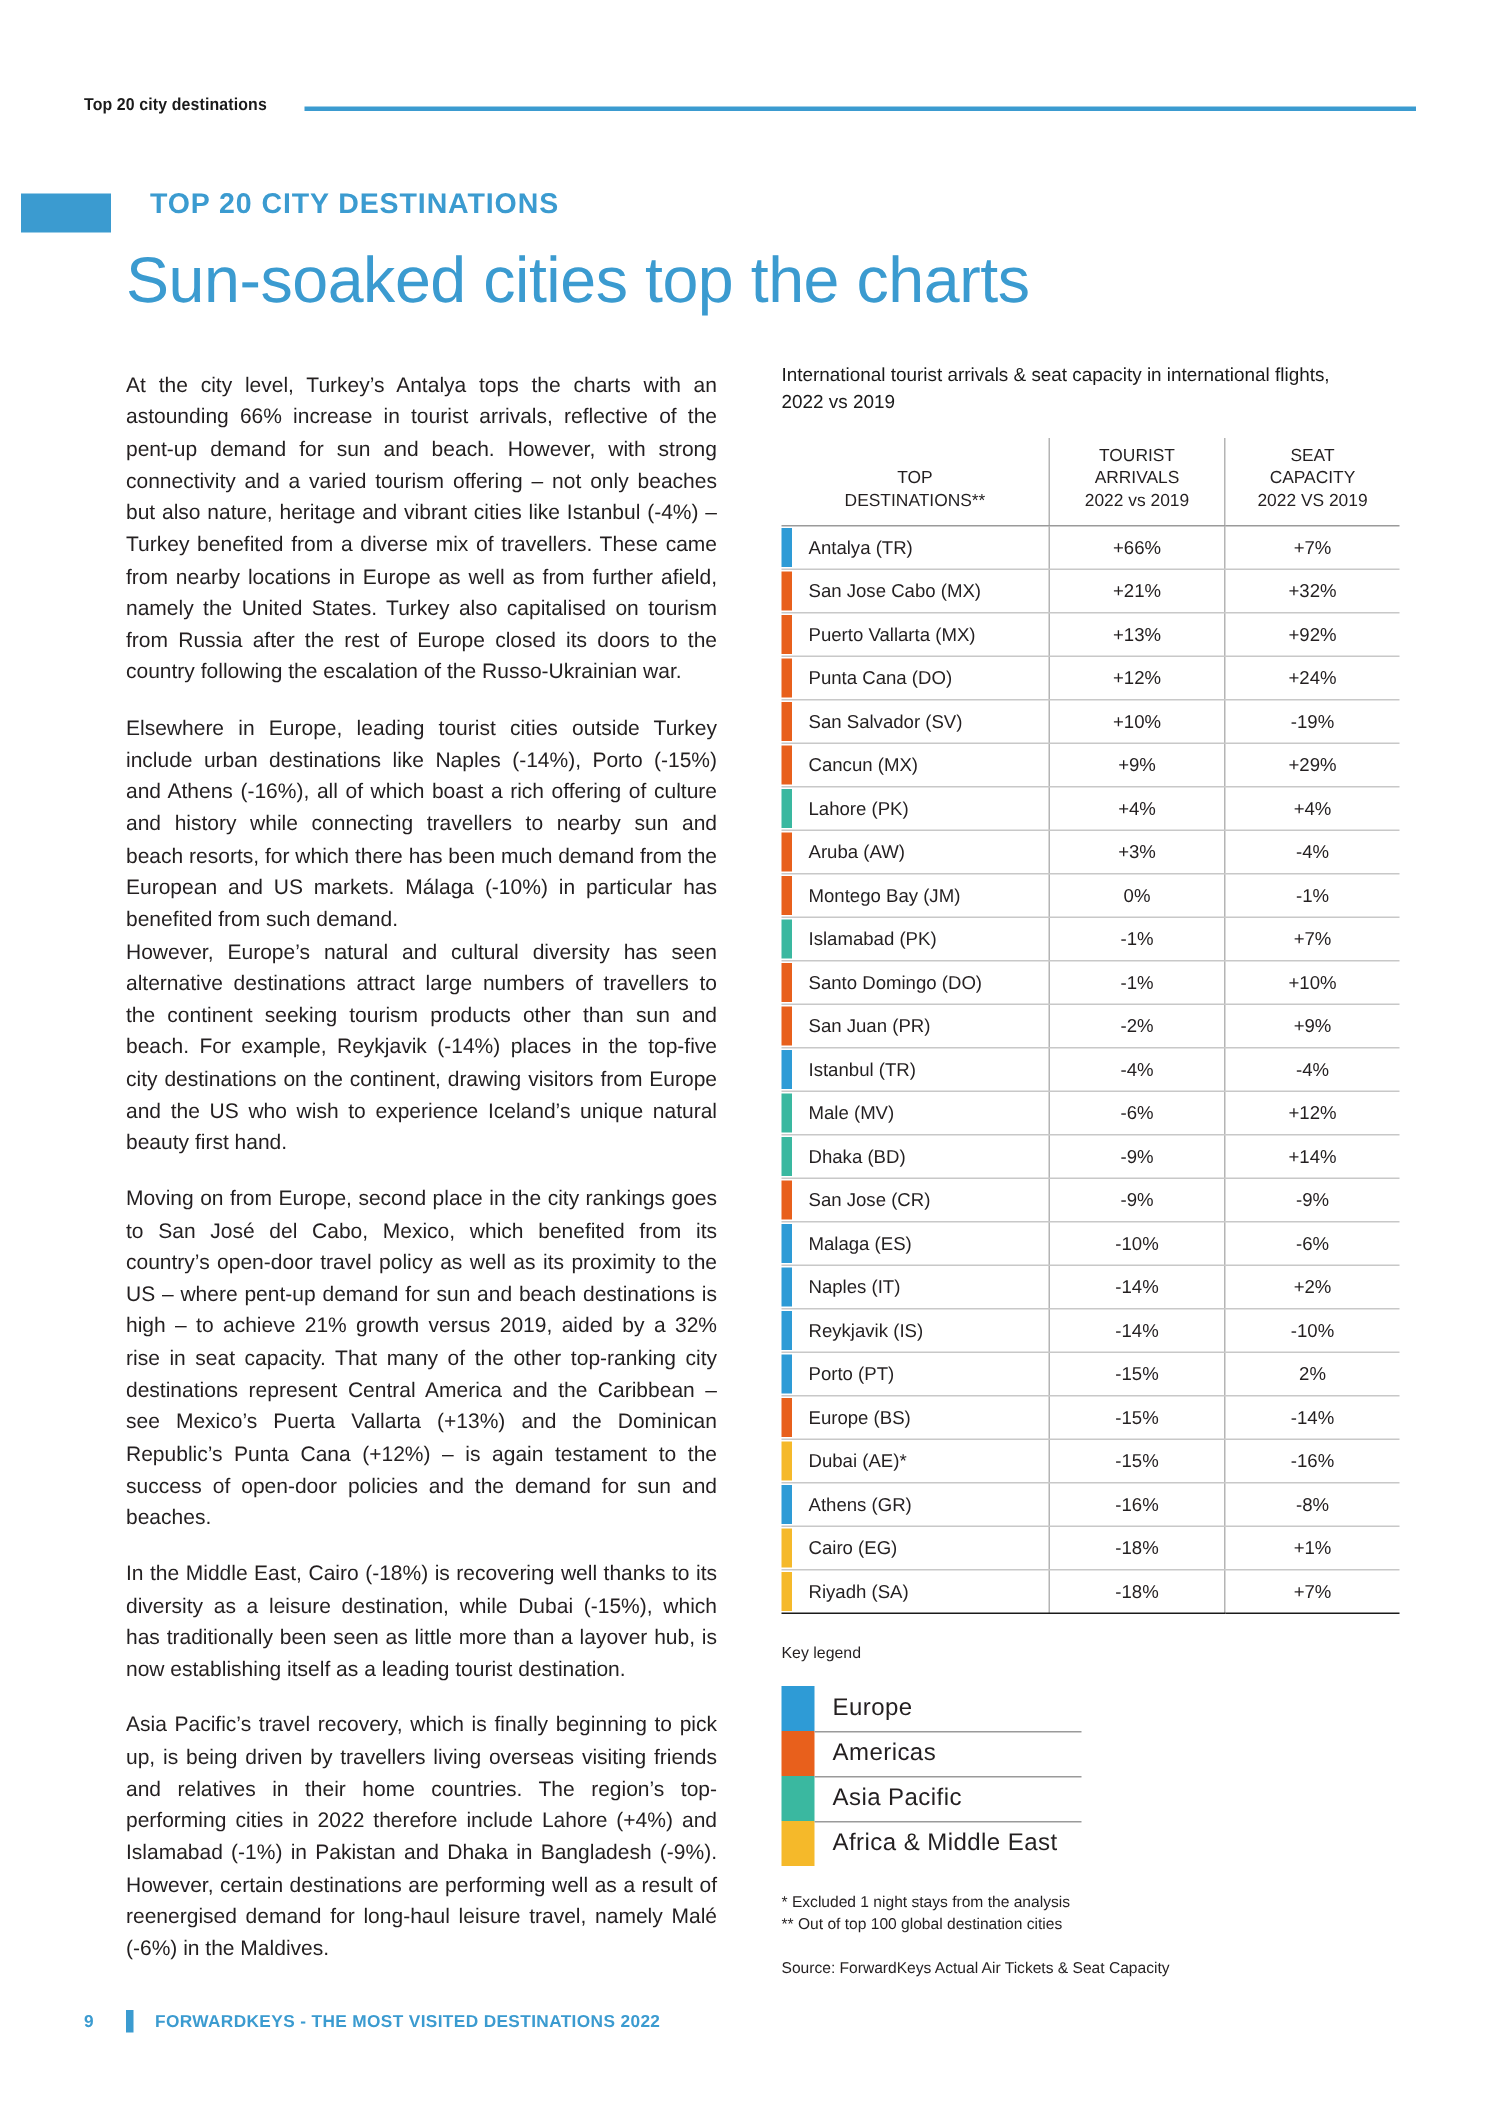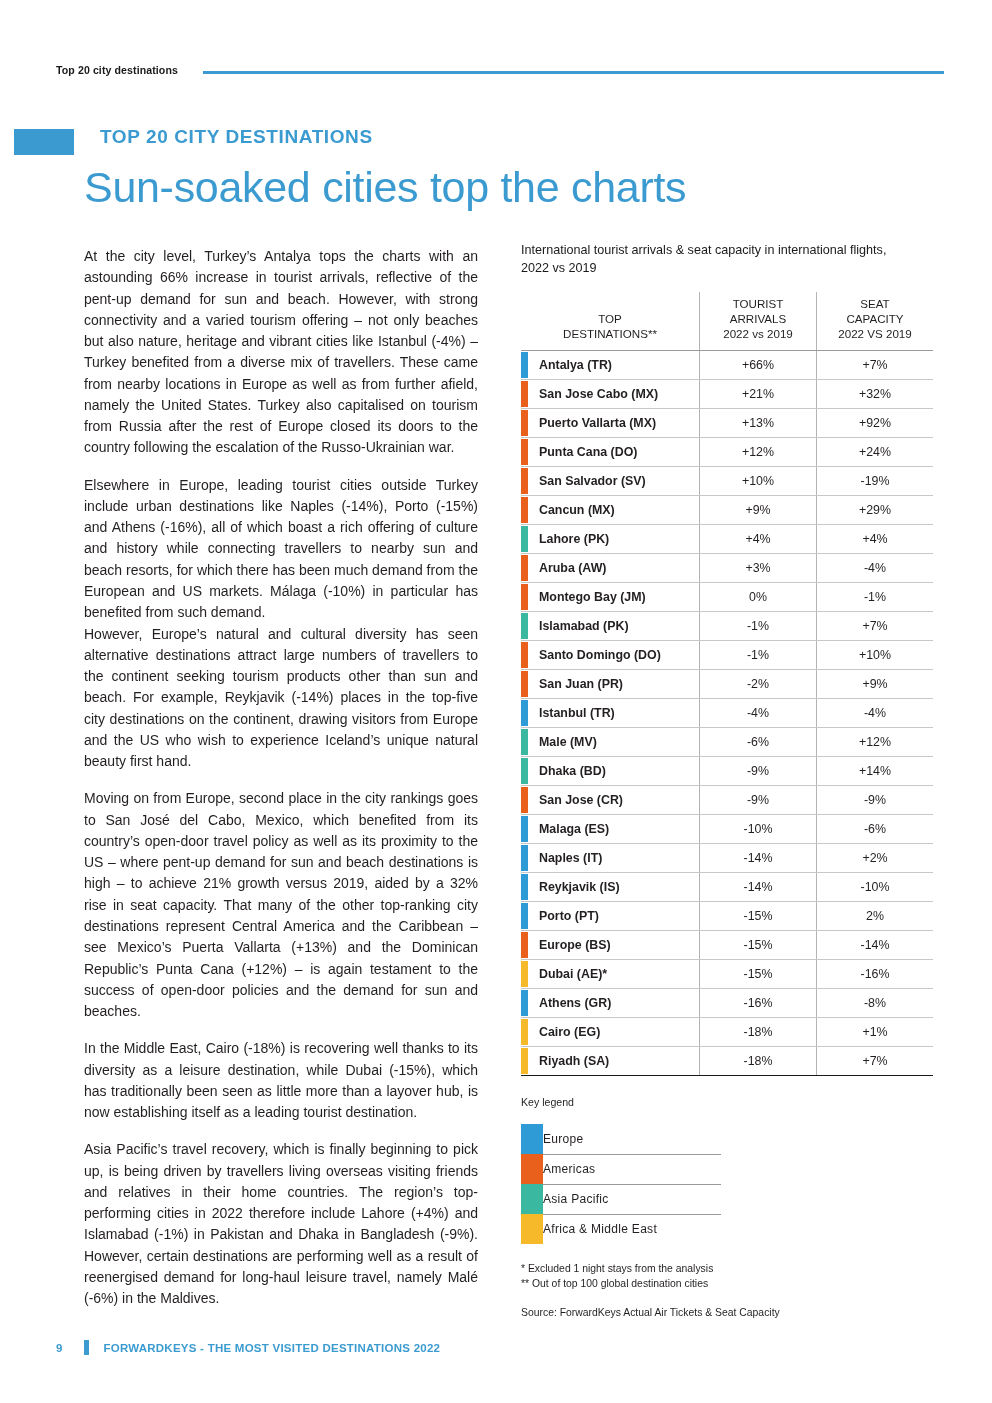--- a/index.html
+++ b/index.html
@@ -73,41 +73,40 @@
   table.dtable th.c3{width:108px;text-align:center;}
   table.dtable td{
     font-size:12.4px;color:#231f20;
     padding:5px 6px;height:18px;
     border-bottom:1px solid #c8c8c8;
   }
   table.dtable td.dest{
     text-align:left;position:relative;padding-left:18px;
     border-right:1px solid #b4b4b4;
     white-space:nowrap;
-    font-weight:bold;
   }
   table.dtable td.num{text-align:center;}
   table.dtable td.num.mid{border-right:1px solid #b4b4b4;}
   table.dtable tr.last td{border-bottom:1.8px solid #1a1a1a;}
   .swatch{
     position:absolute;left:0px;top:1px;bottom:1px;width:7px;
   }
   
   .legend-title{
     margin-top:20px;font-size:10.6px;color:#231f20;
   }
   .legend{margin-top:16px;width:200px;}
   .legend-row{
     display:flex;align-items:stretch;height:30px;position:relative;
   }
   .legend-row + .legend-row .lg-label{border-top:1.6px solid #9a9a9a;}
   .lg-chip{width:22px;flex:0 0 22px;}
   .lg-label{
     flex:1;display:flex;align-items:center;
-    font-size:12px;color:#231f20;letter-spacing:.3px;
+    padding-left:12px;font-size:16px;color:#231f20;letter-spacing:.3px;
   }
   .foot-notes{
     margin-top:18px;font-size:10.4px;line-height:1.42;color:#231f20;
   }
   .source{
     margin-top:16px;font-size:10.4px;color:#231f20;
   }
   
   .pfoot{
     position:absolute;left:56px;bottom:48px;display:flex;align-items:center;

